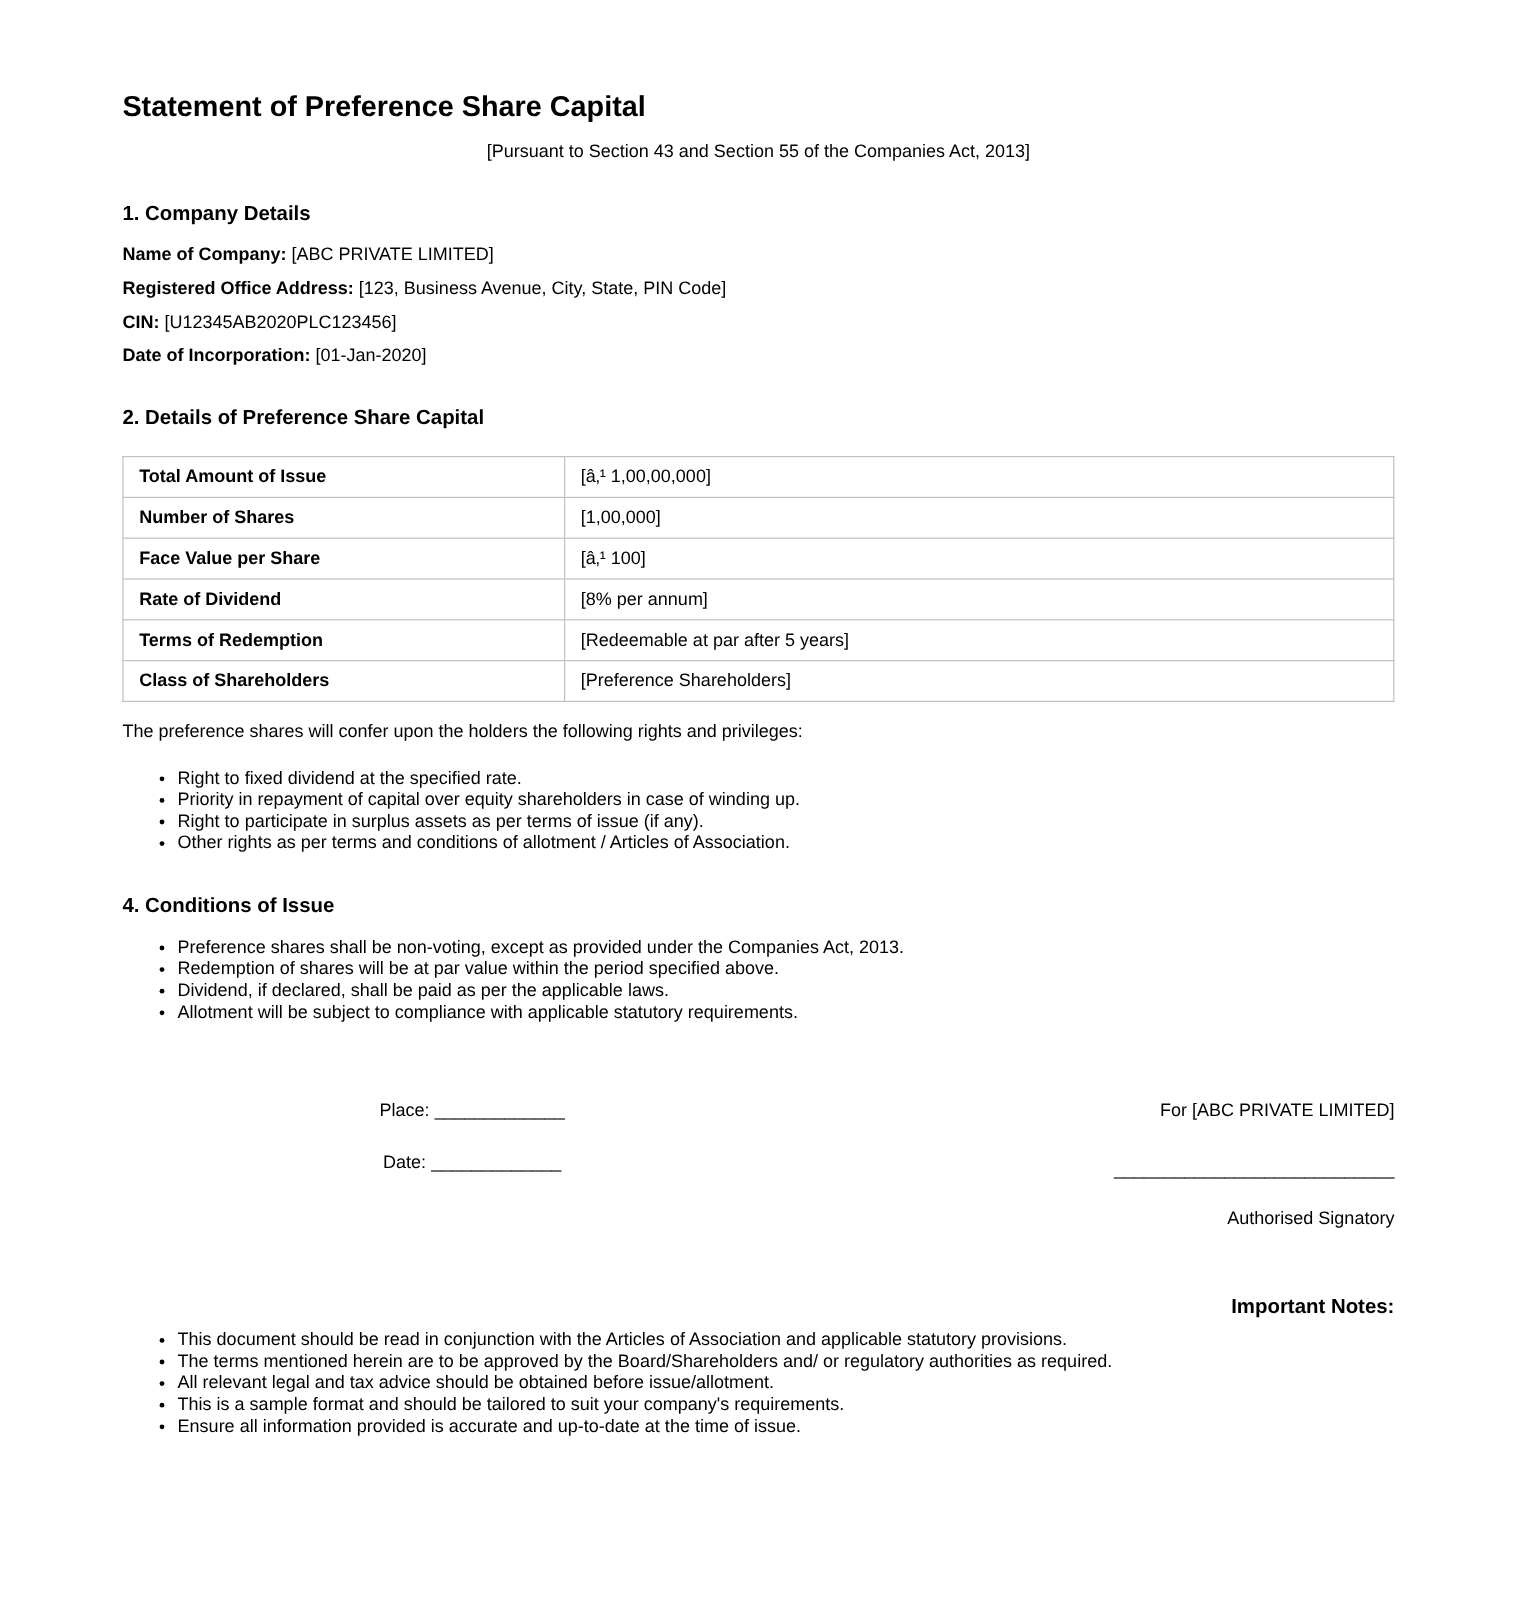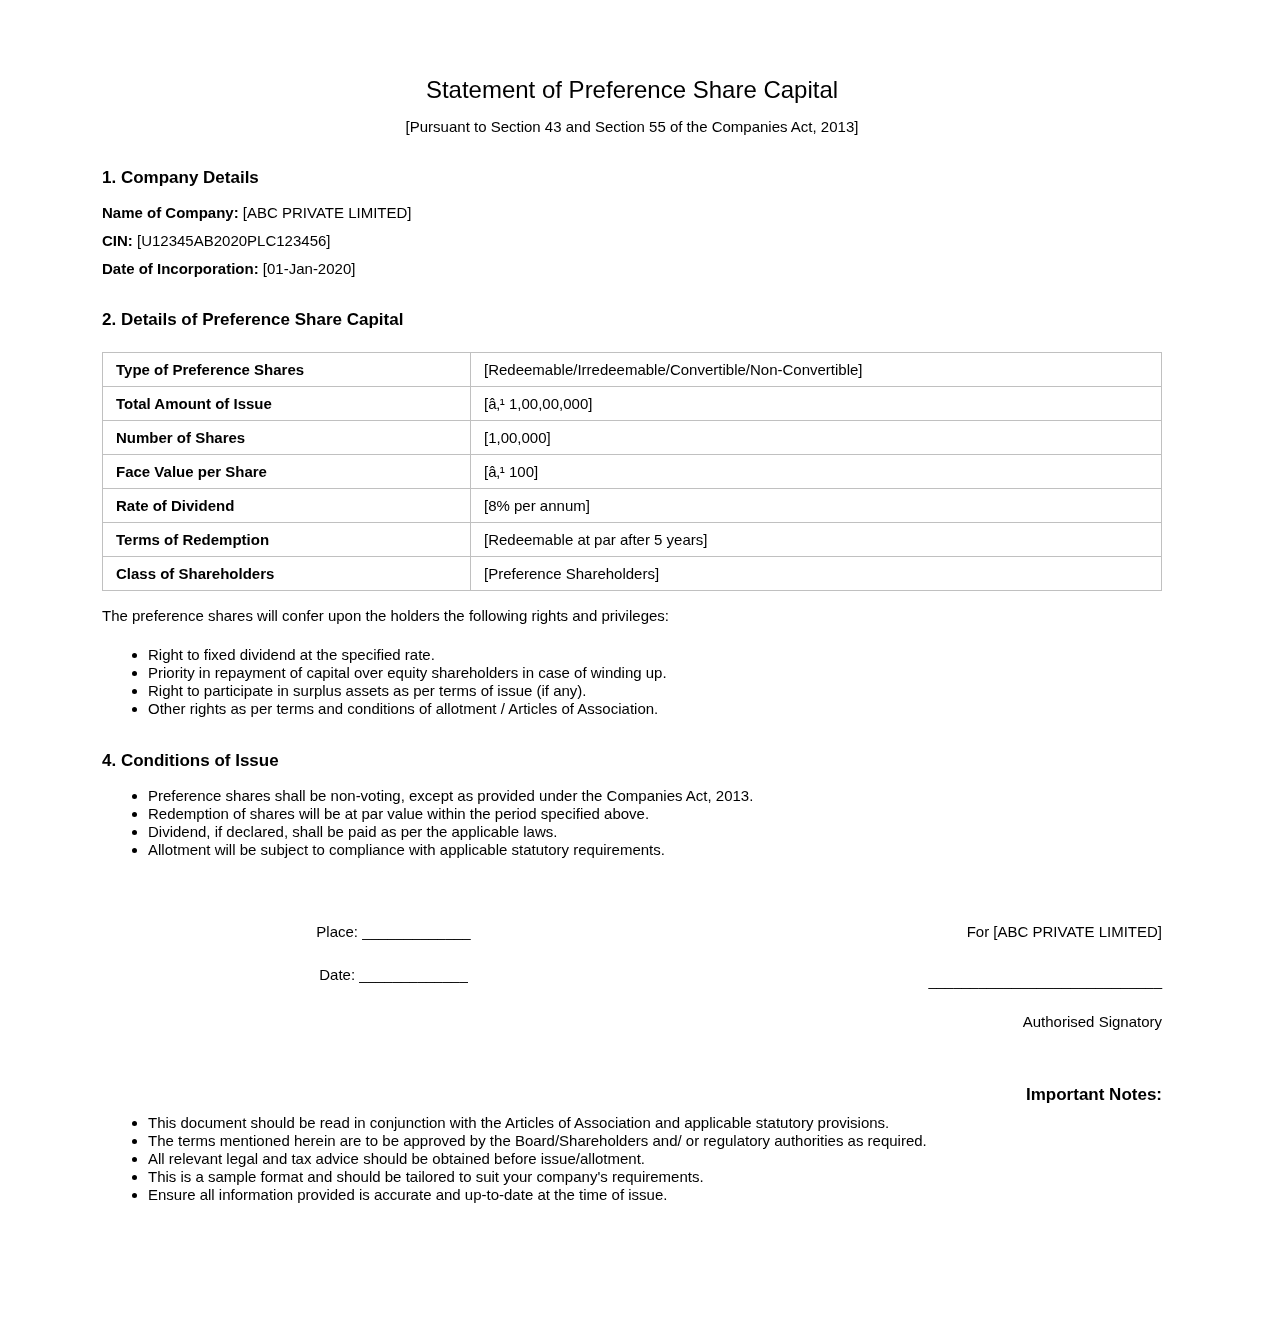--- a/index.html
+++ b/index.html
@@ -14,22 +14,21 @@
   body {
     width: 1263px;
     min-height: 1343px;
   }
   .page {
     width: 1263px;
     padding: 76px 101px 60px 102px;
   }
   h1.doc-title {
     font-size: 24px;
-    font-weight: normal;
-    text-align: center;
+    font-weight: bold;
     margin: 0 0 14px 0;
     line-height: 28px;
   }
   p.doc-subtitle {
     text-align: center;
     font-size: 15px;
     margin: 0;
     line-height: 17px;
   }
   h2.section-heading {
@@ -88,30 +87,27 @@
 </head>
 <body>
 
 <div class="page">
 
   <h1 class="doc-title">Statement of Preference Share Capital</h1>
   <p class="doc-subtitle">[Pursuant to Section 43 and Section 55 of the Companies Act, 2013]</p>
 
   <h2 class="section-heading">1. Company Details</h2>
   <p class="field-line"><span class="field-label">Name of Company:</span> <span>[ABC PRIVATE LIMITED]</span></p>
+  <p class="field-line"><span class="field-label">Registered Office Address:</span> <span>[123, Business Avenue, City, State, PIN Code]</span></p>
   <p class="field-line"><span class="field-label">CIN:</span> <span>[U12345AB2020PLC123456]</span></p>
   <p class="field-line"><span class="field-label">Date of Incorporation:</span> <span>[01-Jan-2020]</span></p>
 
   <h2 class="section-heading">2. Details of Preference Share Capital</h2>
   <table class="share-table">
     <tbody>
-      <tr>
-        <td class="row-label">Type of Preference Shares</td>
-        <td>[Redeemable/Irredeemable/Convertible/Non-Convertible]</td>
-      </tr>
       <tr>
         <td class="row-label">Total Amount of Issue</td>
         <td>[â‚¹ 1,00,00,000]</td>
       </tr>
       <tr>
         <td class="row-label">Number of Shares</td>
         <td>[1,00,000]</td>
       </tr>
       <tr>
         <td class="row-label">Face Value per Share</td>

